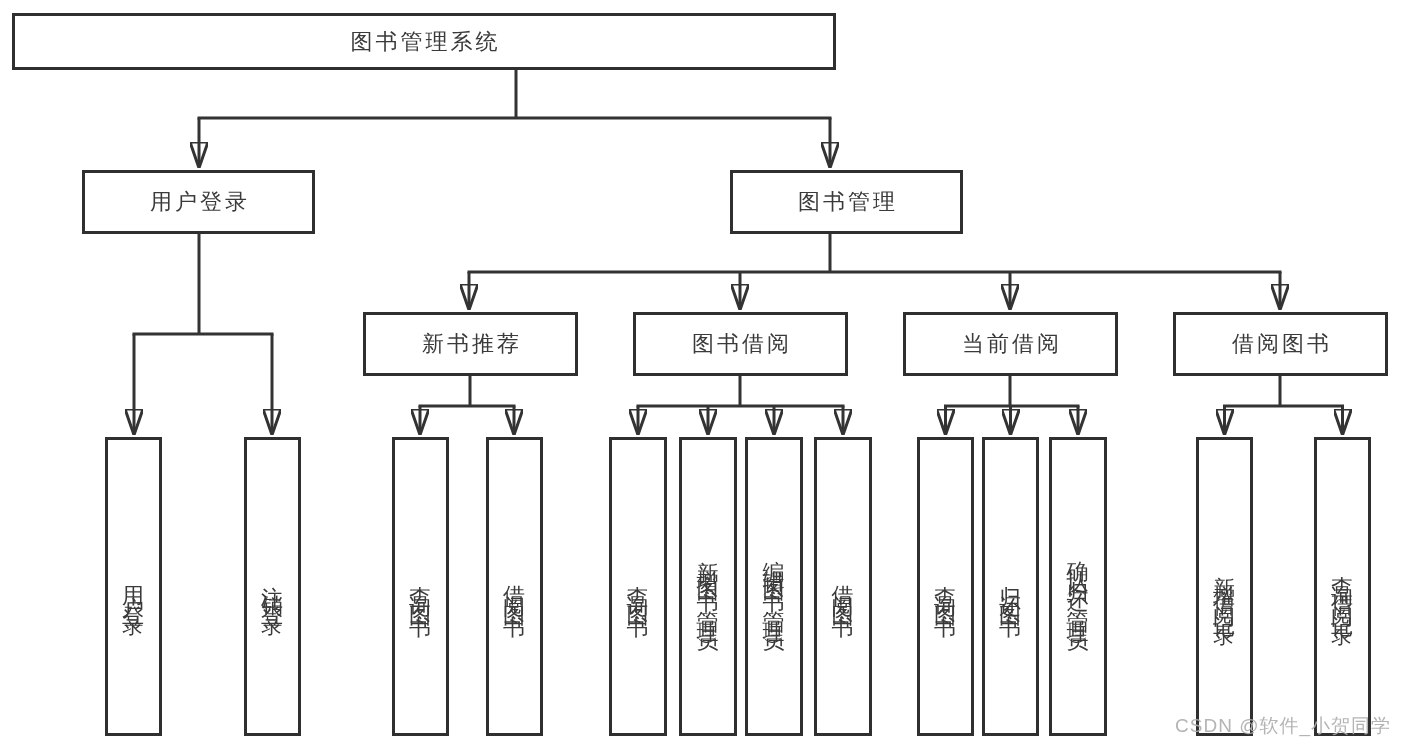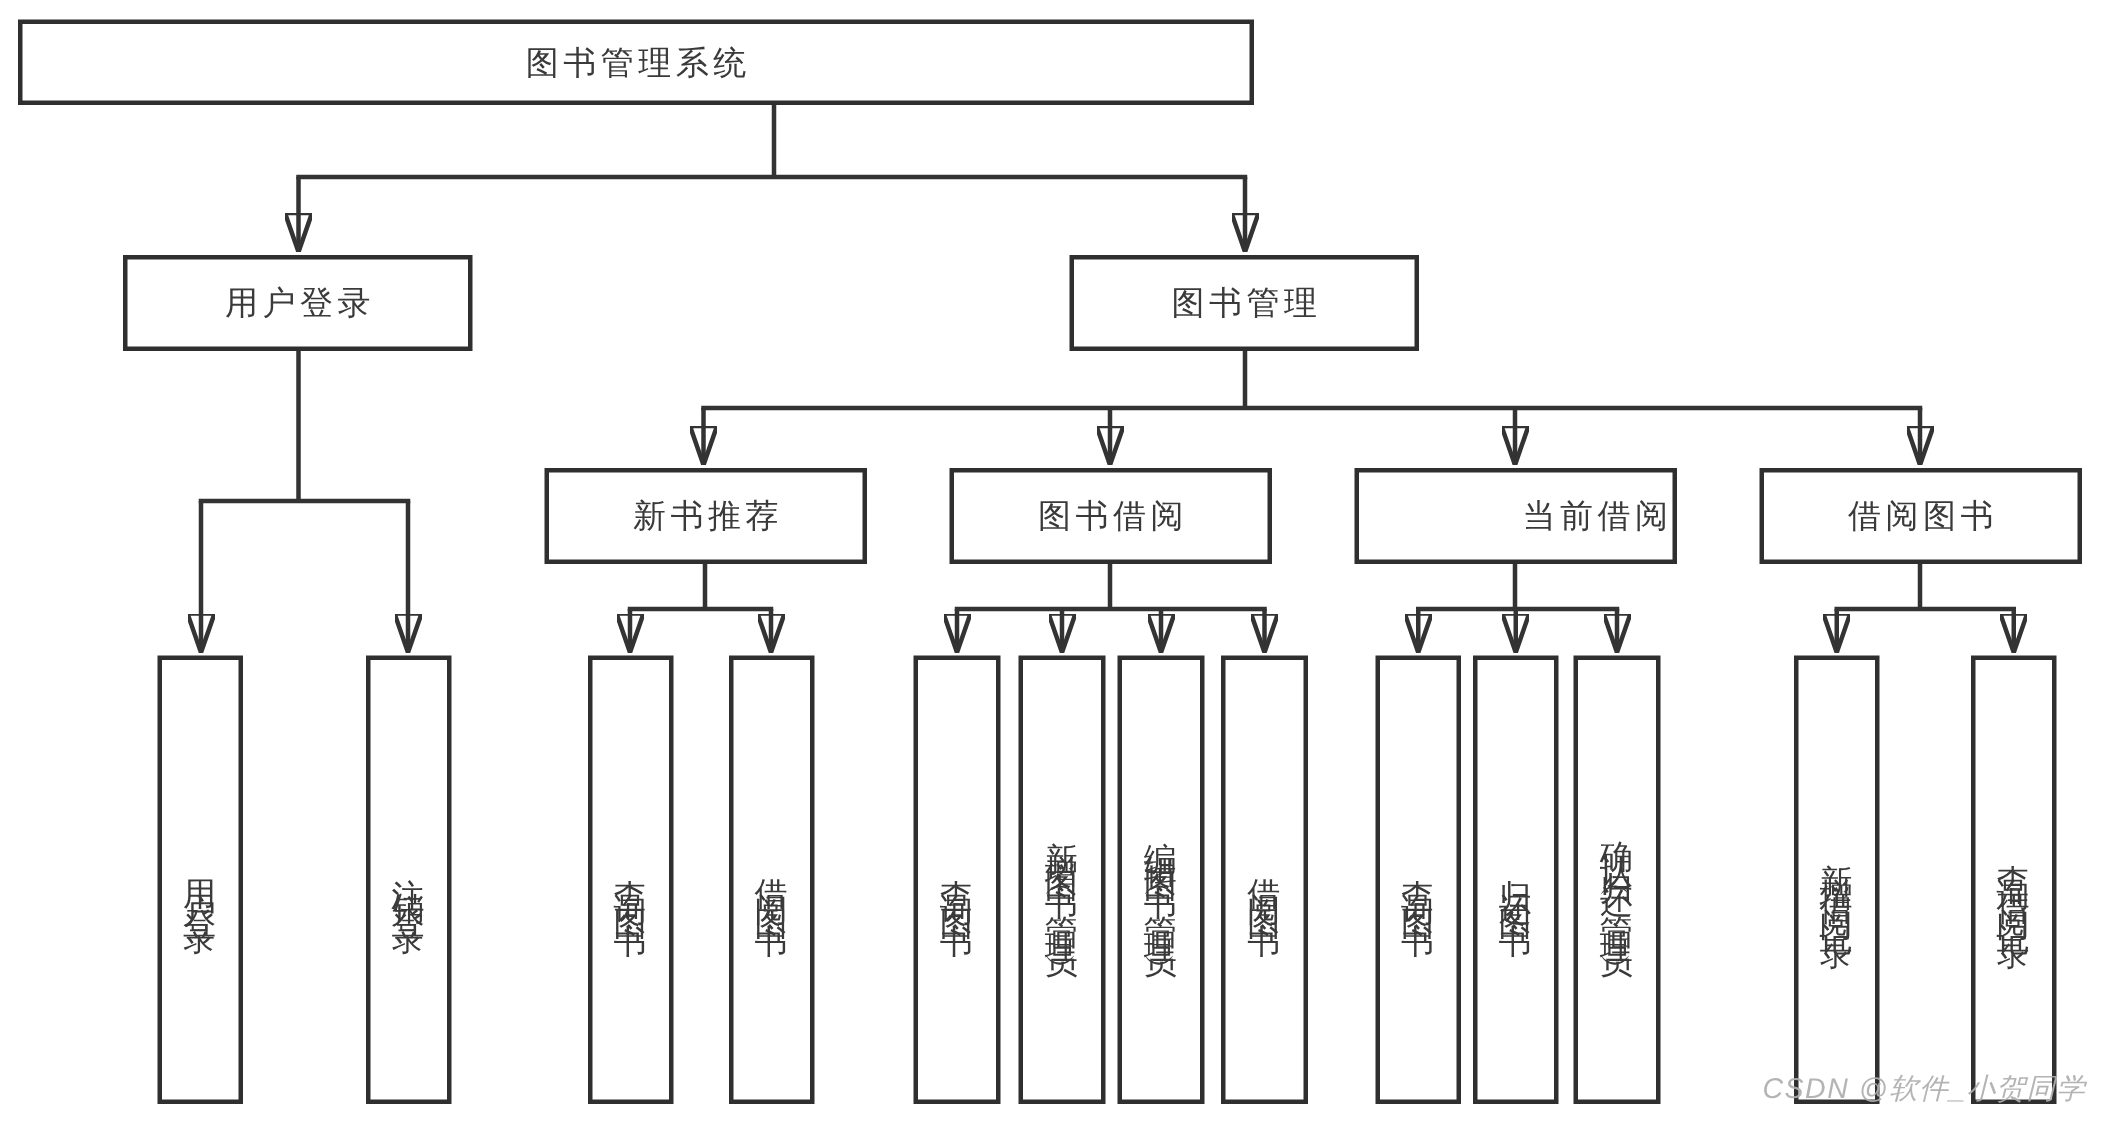--- a/index.html
+++ b/index.html
@@ -66,21 +66,20 @@
   .watermark {
     position: absolute;
     right: 14px;
     top: 713px;
     z-index: 3;
     font-size: 19px;
     letter-spacing: 1px;
     color: #aeaeae;
     opacity: 0.92;
     white-space: nowrap;
-    font-style: italic;
   }
 </style>
 </head>
 <body>
 
 <div class="stage">
 
   <svg class="wires" viewBox="0 0 1405 747" xmlns="http://www.w3.org/2000/svg">
     <defs>
       <marker id="arrow" viewBox="0 0 26 18" refX="25" refY="9" markerWidth="26" markerHeight="18" markerUnits="userSpaceOnUse" orient="auto">
@@ -136,31 +135,31 @@
     </g>
   </svg>
 
   <div class="node h root">
     <span>图书管理系统</span>
   </div>
 
   <div class="node h lv1" style="left:82px;">
     <span>用户登录</span>
   </div>
-  <div class="node h lv1" style="left:713px;">
+  <div class="node h lv1" style="left:730px;">
     <span>图书管理</span>
   </div>
 
   <div class="node h lv2" style="left:633px;">
     <span>图书借阅</span>
   </div>
   <div class="node h lv2" style="left:363px;">
     <span>新书推荐</span>
   </div>
-  <div class="node h lv2" style="left:903px;justify-content:flex-end;">
+  <div class="node h lv2" style="left:903px;">
     <span>当前借阅</span>
   </div>
   <div class="node h lv2" style="left:1173px;">
     <span>借阅图书</span>
   </div>
 
   <div class="node leaf" style="left:105px;width:57px;">
     <span>用户登录</span>
   </div>
   <div class="node leaf" style="left:244px;width:57px;">

